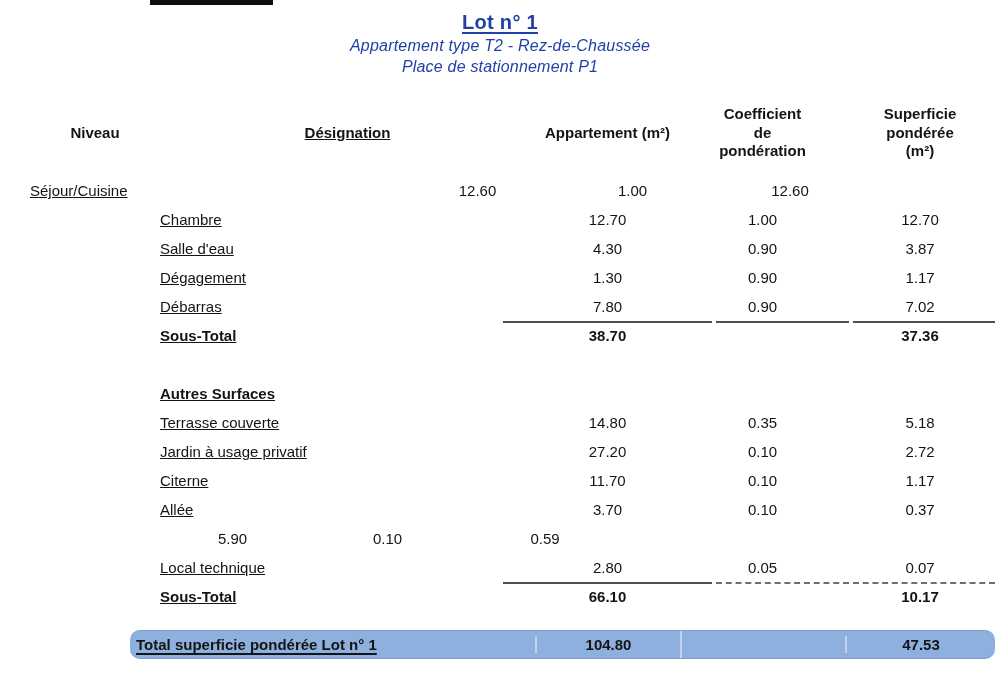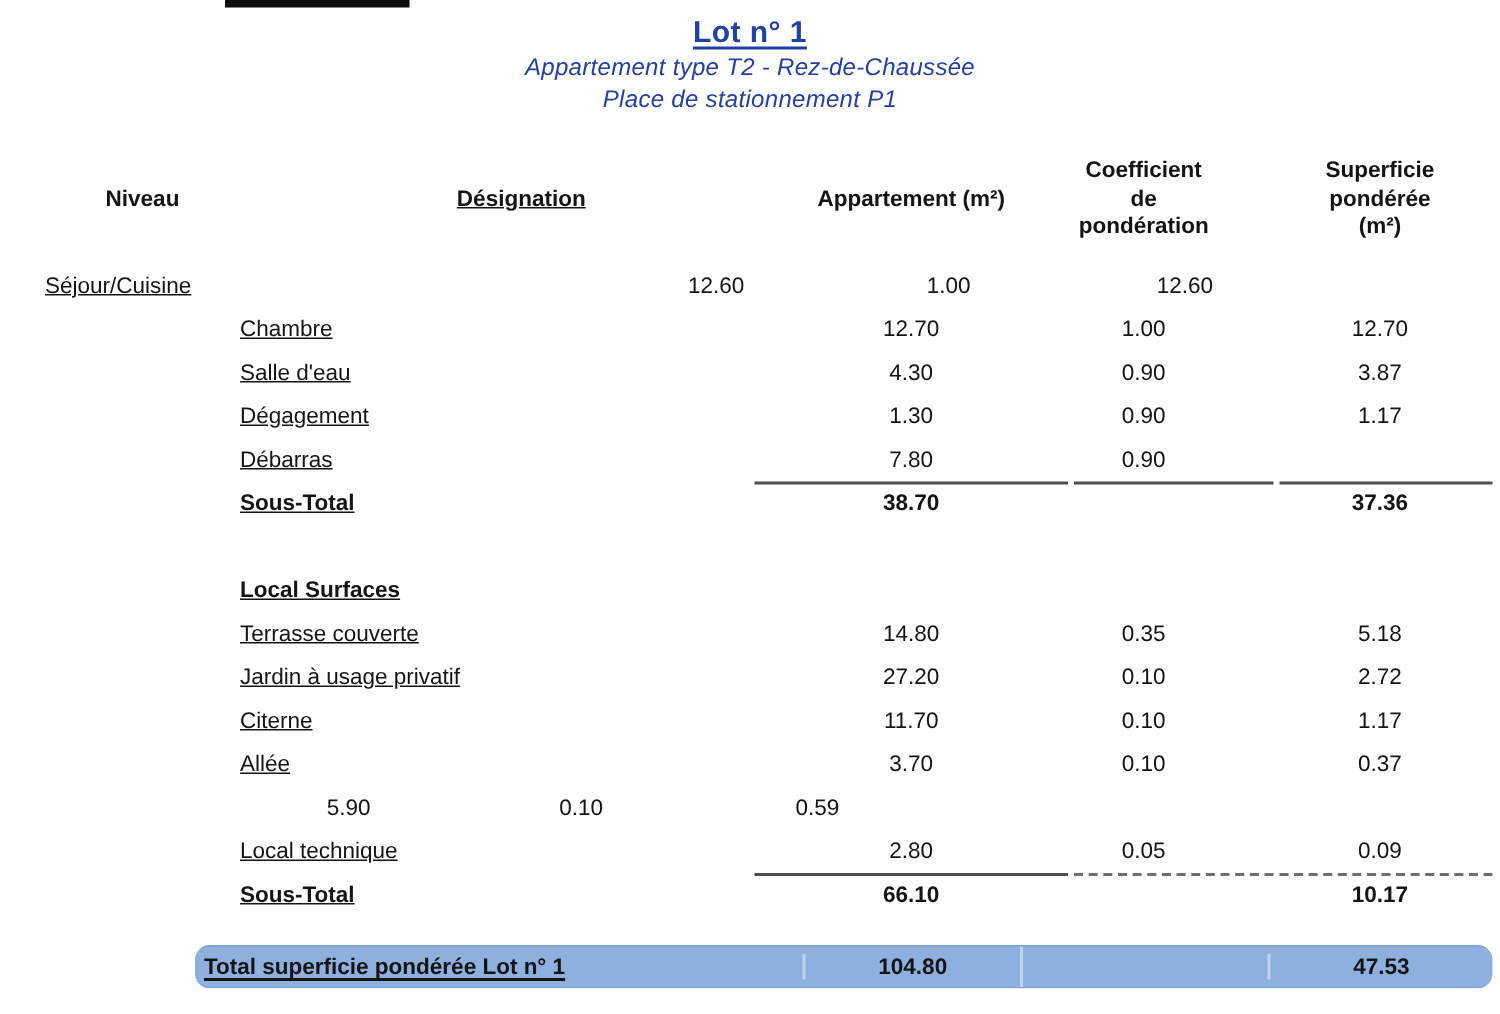--- a/index.html
+++ b/index.html
@@ -121,41 +121,42 @@
     <div class="cell c-des">Dégagement</div>
     <div class="cell c-sup">1.30</div>
     <div class="cell c-coe">0.90</div>
     <div class="cell c-pon">1.17</div>
   </div>
   <div class="row">
     <div class="cell c-niv"></div>
     <div class="cell c-des">Débarras</div>
     <div class="cell c-sup">7.80</div>
     <div class="cell c-coe">0.90</div>
+    <div class="cell c-pon">7.02</div>
   </div>
 
   <div class="rule">
     <div class="seg seg-1"></div>
     <div class="seg seg-2"></div>
     <div class="seg seg-3"></div>
   </div>
 
   <div class="row bold">
     <div class="cell c-niv"></div>
     <div class="cell c-des">Sous-Total</div>
     <div class="cell c-sup">38.70</div>
     <div class="cell c-coe"></div>
     <div class="cell c-pon">37.36</div>
   </div>
 
   <div class="spacer"></div>
 
   <div class="row bold">
     <div class="cell c-niv"></div>
-    <div class="cell c-des">Local Surfaces</div>
+    <div class="cell c-des">Autres Surfaces</div>
     <div class="cell c-sup"></div>
     <div class="cell c-coe"></div>
     <div class="cell c-pon"></div>
   </div>
 
   <div class="row">
     <div class="cell c-niv"></div>
     <div class="cell c-des">Terrasse couverte</div>
     <div class="cell c-sup">14.80</div>
     <div class="cell c-coe">0.35</div>
@@ -186,21 +187,21 @@
     <div class="cell c-niv"></div>
     <div class="cell c-sup">5.90</div>
     <div class="cell c-coe">0.10</div>
     <div class="cell c-pon">0.59</div>
   </div>
   <div class="row">
     <div class="cell c-niv"></div>
     <div class="cell c-des">Local technique</div>
     <div class="cell c-sup">2.80</div>
     <div class="cell c-coe">0.05</div>
-    <div class="cell c-pon">0.09</div>
+    <div class="cell c-pon">0.07</div>
   </div>
 
   <div class="rule partly-dashed">
     <div class="seg seg-1"></div>
     <div class="seg seg-2"></div>
     <div class="seg seg-3"></div>
   </div>
 
   <div class="row bold">
     <div class="cell c-niv"></div>

